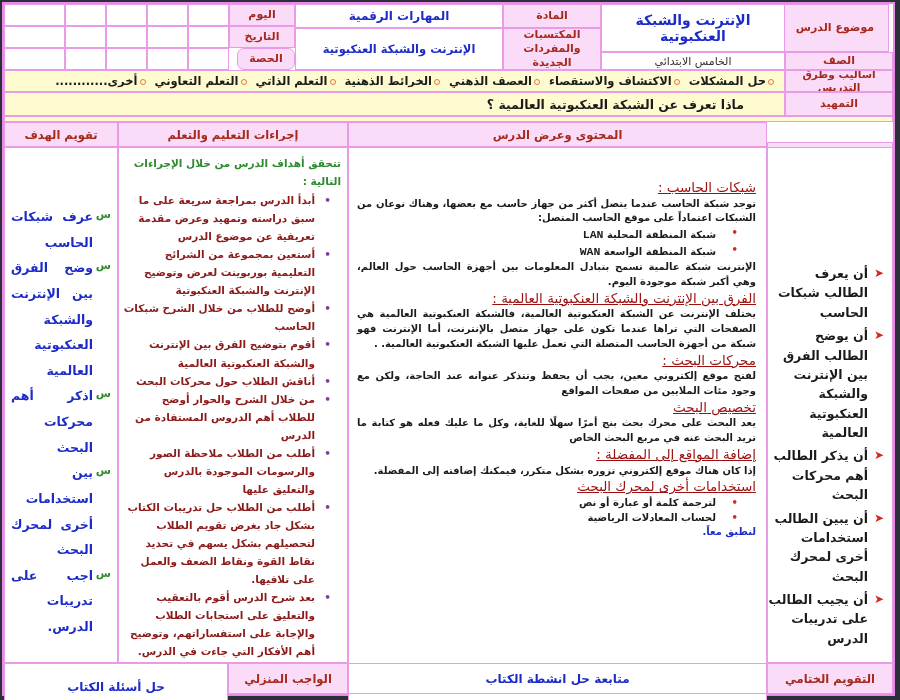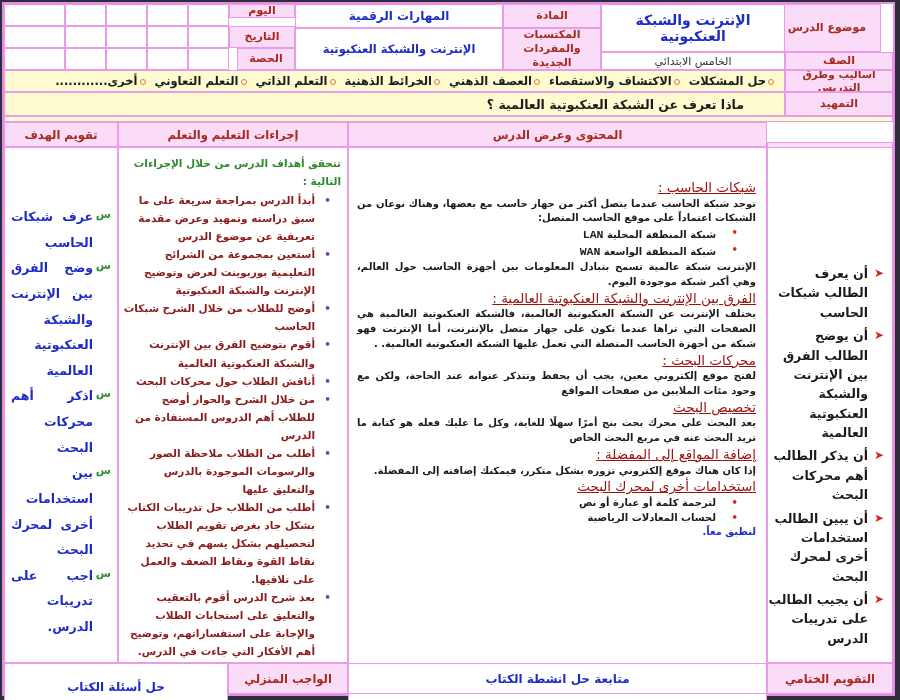--- a/index.html
+++ b/index.html
@@ -44,35 +44,35 @@
     .evl ul { list-style: none; padding-right: 18px; }
     .evl li { position: relative; color: #1d2cc8; font-weight: bold; font-size: 12.5px; line-height: 2.05; text-align: justify; text-align-last: auto; }
     .evl li .mk { position: absolute; right: -18px; color: #2e8b2e; font-size: 11px; }
     .foot-blue { color: #1d2cc8; font-size: 12px; font-weight: bold; display: flex; align-items: center; justify-content: center; }
   </style>
 </head>
 <body>
 
 <div class="sheet">
 
-  <div class="cell pink lbl" style="right:12px; top:0; width:108px; height:48px;">موضوع الدرس</div>
+  <div class="cell pink lbl" style="right:4px; top:0; width:108px; height:48px;">موضوع الدرس</div>
   <div class="cell white blue-title" style="right:108px; top:0; width:184px; height:48px; font-size:14px;">الإنترنت والشبكة العنكبوتية</div>
 
   <div class="cell pink lbl" style="right:292px; top:0; width:98px; height:24px;">المادة</div>
   <div class="cell white blue-title" style="right:390px; top:0; width:208px; height:24px; font-size:12px;">المهارات الرقمية</div>
 
   <div class="cell pink lbl" style="right:292px; top:24px; width:98px; height:42px;">المكتسبات والمفردات الجديدة</div>
   <div class="cell white blue-title" style="right:390px; top:24px; width:208px; height:42px; font-size:11.5px;">الإنترنت والشبكة العنكبوتية</div>
 
   <div class="cell pink lbl" style="right:0; top:48px; width:108px; height:18px;">الصف</div>
   <div class="cell white val" style="right:108px; top:48px; width:184px; height:18px;">الخامس الابتدائي</div>
 
-  <div class="cell pink lbl" style="right:598px; top:0; width:66px; height:14px;">اليوم</div>
+  <div class="cell pink lbl" style="right:598px; top:0; width:66px; height:22px;">اليوم</div>
   <div class="cell pink lbl" style="right:598px; top:22px; width:66px; height:22px;">التاريخ</div>
-  <div class="cell pink lbl" style="right:598px; top:44px; width:58px; height:22px;">الحصة</div>
+  <div class="cell pink lbl" style="right:598px; top:44px; width:58px; height:22px;border-radius:7px;">الحصة</div>
 
   <div class="cell white" style="right:664px; top:0; width:41px; height:22px;"></div>
   <div class="cell white" style="right:705px; top:0; width:41px; height:22px;"></div>
   <div class="cell white" style="right:746px; top:0; width:41px; height:22px;"></div>
   <div class="cell white" style="right:787px; top:0; width:41px; height:22px;"></div>
   <div class="cell white" style="right:828px; top:0; width:61px; height:22px;"></div>
   <div class="cell white" style="right:664px; top:22px; width:41px; height:22px;"></div>
   <div class="cell white" style="right:705px; top:22px; width:41px; height:22px;"></div>
   <div class="cell white" style="right:746px; top:22px; width:41px; height:22px;"></div>
   <div class="cell white" style="right:787px; top:22px; width:41px; height:22px;"></div>

